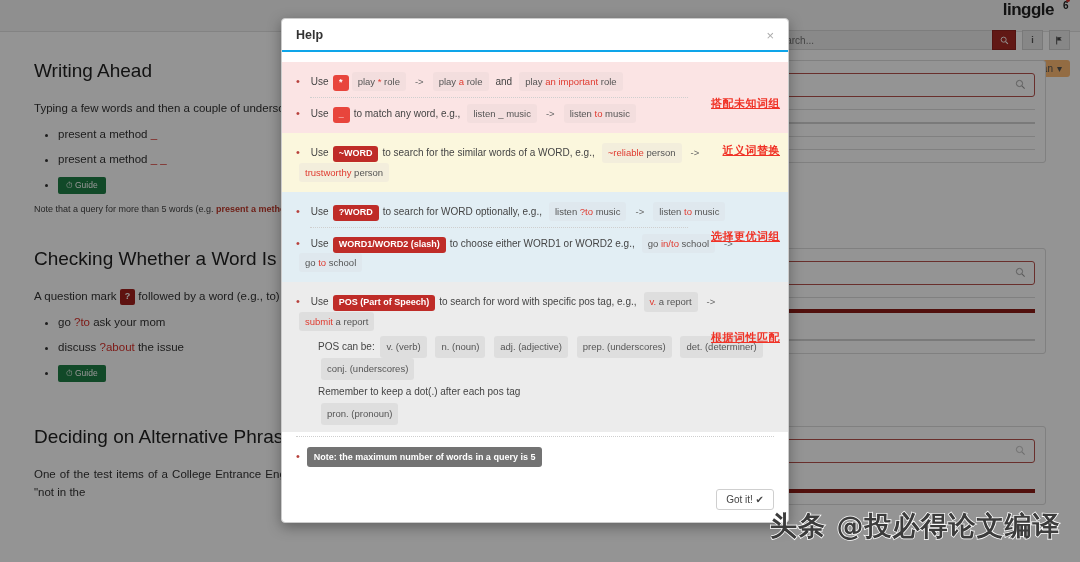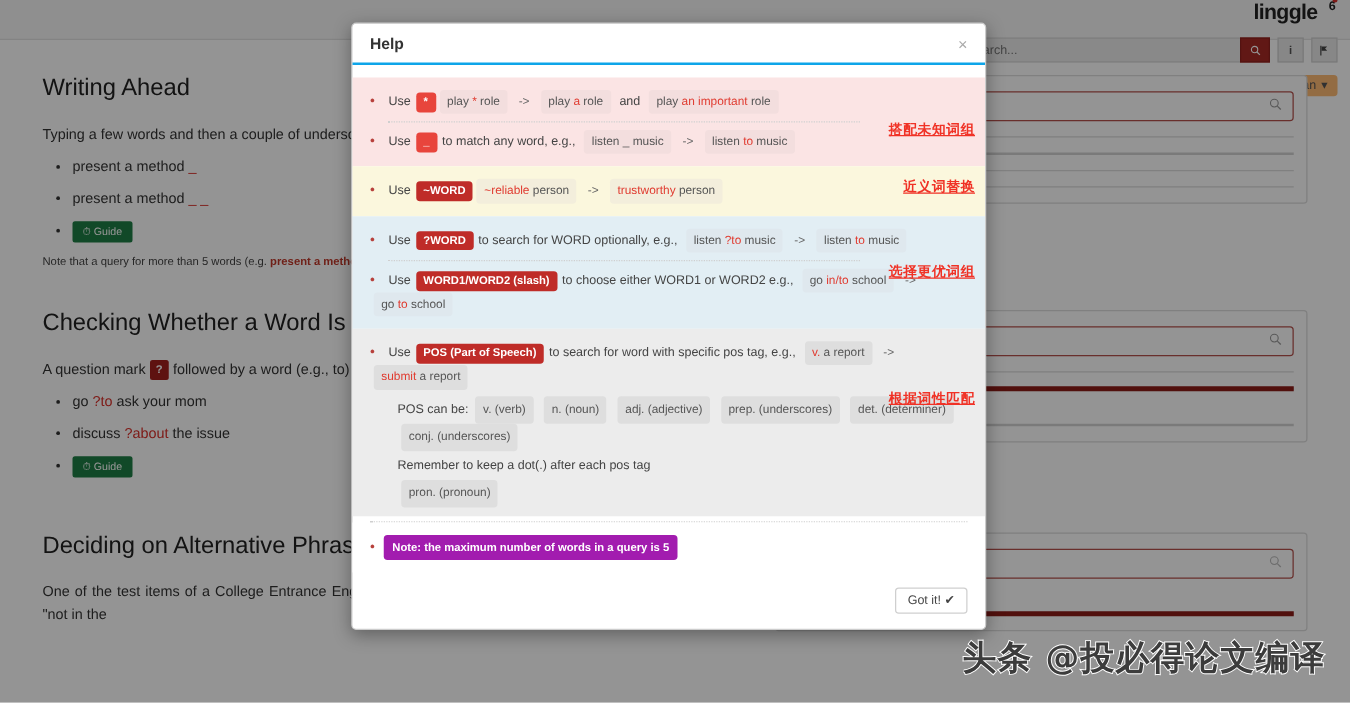--- a/index.html
+++ b/index.html
@@ -133,21 +133,21 @@
 
   .pos-line { font-size:10px; color:#444; padding:1px 0 1px 22px; line-height:1.9;}
   .pos-line.indent { padding-left:22px; }
 
   .cn-ann {
     position:absolute; right:8px; color:#f03226; font-weight:bold; font-size:11px;
     text-decoration:underline; letter-spacing:0.5px; white-space:nowrap;
   }
 
   .note-badge {
-    display:inline-block; background:#a21caf; color:#fff; font-weight:bold;
+    display:inline-block; background:#737373; color:#fff; font-weight:bold;
     font-size:9px; padding:3px 7px; border-radius:3px;
   }
 
   
   #watermark {
     position:absolute; left:770px; top:508px; z-index:80;
     font-family:"DejaVu Sans",sans-serif; font-weight:bold; font-size:27px;
     color:#3c3c3c; -webkit-text-stroke:1.5px #ffffff; paint-order:stroke fill;
     white-space:nowrap; letter-spacing:1px;
   }
@@ -354,20 +354,21 @@
         <span class="chip pinkish">listen <em>to</em> music</span>
       </div>
       <div class="cn-ann" style="top:34px;">搭配未知词组</div>
     </div>
 
     <div class="grp yellow">
       <div class="rule">
         <span class="bullet">•</span>
         <span class="txt">Use</span>
         <span class="tag crimson">~WORD</span>
+        <span class="txt">to search for the similar words of a WORD, e.g.,</span>
         <span class="chip yellowish"><em>~reliable</em> person</span>
         <span class="arrow">-&gt;</span>
         <span class="chip yellowish"><em>trustworthy</em> person</span>
         <span class="cn-ann" style="top:9px;">近义词替换</span>
       </div>
     </div>
 
     <div class="grp blue">
       <div class="rule">
         <span class="bullet">•</span>

